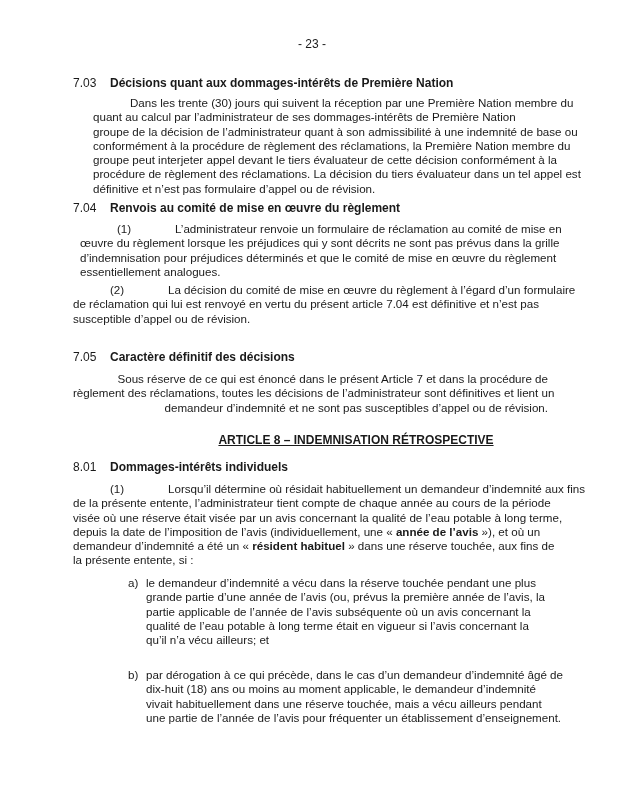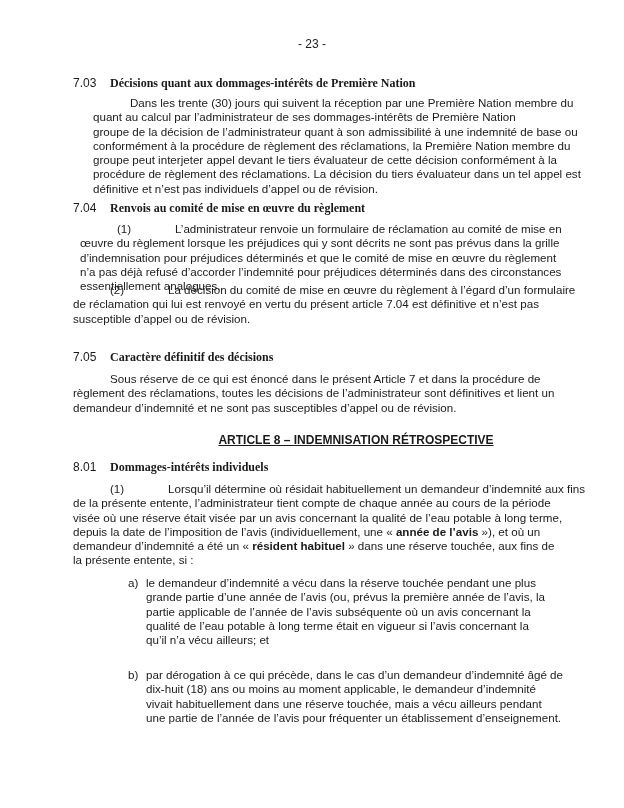--- a/index.html
+++ b/index.html
@@ -3,21 +3,21 @@
 <meta charset="utf-8">
 <style>
   html, body { margin: 0; padding: 0; background: #ffffff; }
   body { width: 624px; height: 808px; position: relative; overflow: hidden;
          font-family: "Liberation Sans", sans-serif; color: #1a1a1a; }
   .page { position: absolute; left: 0; top: 0; width: 624px; height: 808px; }
   .pnum { position: absolute; top: 37px; left: 0; width: 624px; text-align: center; font-size: 12px; }
   .abs { position: absolute; }
   .sec { font-size: 12px; line-height: 14px; }
   .sec .num { position: absolute; left: 0; }
-  .sec .title { position: absolute; left: 37px; font-weight: bold; white-space: nowrap; font-family: Liberation Serif, serif; }
+  .sec .title { position: absolute; left: 37px; font-weight: bold; white-space: nowrap; }
   .para { position: absolute; left: 73px; width: 475px; font-size: 11.6px; line-height: 14.3px; text-align: left; }
   .para .ind { display: inline-block; width: 37px; }
   .para .pn { display: inline-block; width: 58px; }
   .line { display: block; white-space: nowrap; }
   .article { position: absolute; left: 0; width: 624px; text-align: center; font-size: 12px; font-weight: bold; padding-left: 44px; }
   .article span { text-decoration: underline; }
   .item { position: absolute; left: 128px; font-size: 11.6px; line-height: 14.3px; }
   .item .mk { position: absolute; left: 0; }
   .item .tx { position: absolute; left: 18px; }
   b { font-weight: bold; }
@@ -33,45 +33,44 @@
     <span class="num">7.03</span>
     <span class="title">Décisions quant aux dommages-intérêts de Première Nation</span>
   </div>
   <div class="para" style="top:96px;margin-left:20px;">
     <span class="line"><span class="ind"></span><span>Dans les trente (30) jours qui suivent la réception par une Première Nation membre du</span></span>
     <span class="line">quant au calcul par l’administrateur de ses dommages-intérêts de Première Nation</span>
     <span class="line">groupe de la décision de l’administrateur quant à son admissibilité à une indemnité de base ou</span>
     <span class="line">conformément à la procédure de règlement des réclamations, la Première Nation membre du</span>
     <span class="line">groupe peut interjeter appel devant le tiers évaluateur de cette décision conformément à la</span>
     <span class="line">procédure de règlement des réclamations. La décision du tiers évaluateur dans un tel appel est</span>
-    <span class="line">définitive et n’est pas individuels d’appel ou de révision.</span>
+    <span class="line">définitive et n’est pas formulaire d’appel ou de révision.</span>
   </div>
 
   <div class="abs sec" style="left:73px; top:201px;">
     <span class="num">7.04</span>
     <span class="title">Renvois au comité de mise en œuvre du règlement</span>
   </div>
   <div class="para" style="top:222px;margin-left:7px;">
     <span class="line"><span class="ind"></span><span class="pn">(1)</span><span>L’administrateur renvoie un formulaire de réclamation au comité de mise en</span></span>
     <span class="line">œuvre du règlement lorsque les préjudices qui y sont décrits ne sont pas prévus dans la grille</span>
     <span class="line">d’indemnisation pour préjudices déterminés et que le comité de mise en œuvre du règlement</span>
-    <span class="line">n’a pas déjà refusé d’accorder l’indemnité pour préjudices déterminés dans des circonstances</span>
     <span class="line">essentiellement analogues.</span>
   </div>
   <div class="para" style="top:283px;">
     <span class="line"><span class="ind"></span><span class="pn">(2)</span><span>La décision du comité de mise en œuvre du règlement à l’égard d’un formulaire</span></span>
     <span class="line">de réclamation qui lui est renvoyé en vertu du présent article 7.04 est définitive et n’est pas</span>
     <span class="line">susceptible d’appel ou de révision.</span>
   </div>
 
   <div class="abs sec" style="left:73px; top:350px;">
     <span class="num">7.05</span>
     <span class="title">Caractère définitif des décisions</span>
   </div>
-  <div class="para" style="top:372px;">
+  <div class="para" style="top:372px;text-align:right;">
     <span class="line"><span class="ind"></span><span>Sous réserve de ce qui est énoncé dans le présent Article 7 et dans la procédure de</span></span>
     <span class="line">règlement des réclamations, toutes les décisions de l’administrateur sont définitives et lient un</span>
     <span class="line">demandeur d’indemnité et ne sont pas susceptibles d’appel ou de révision.</span>
   </div>
 
   <div class="article" style="top:433px;">
     <span>ARTICLE 8 – INDEMNISATION RÉTROSPECTIVE</span>
   </div>
 
   <div class="abs sec" style="left:73px; top:460px;">

